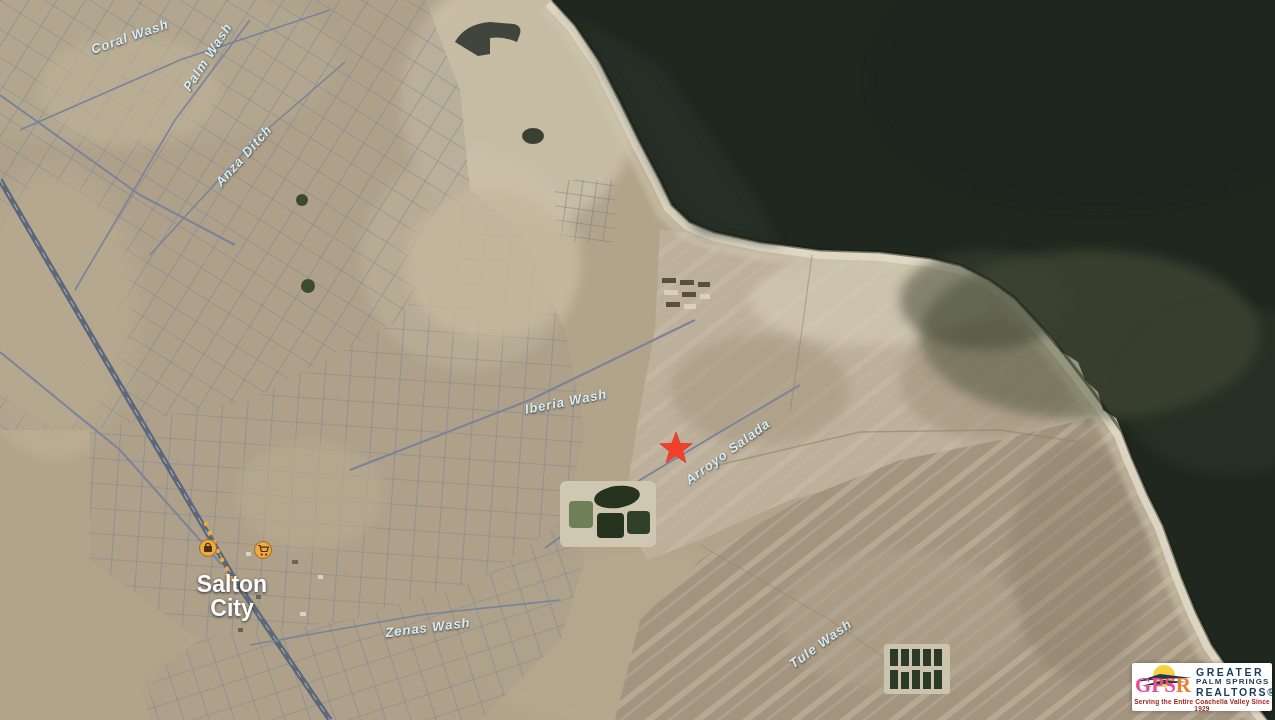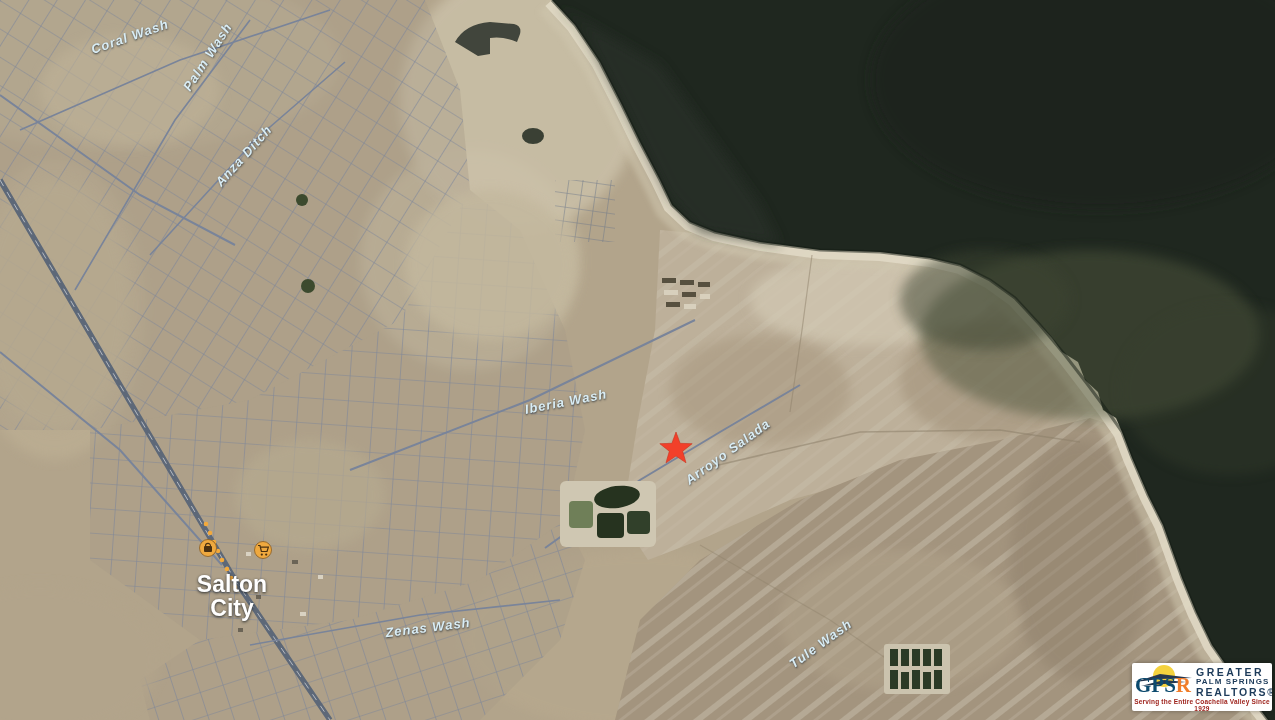--- a/index.html
+++ b/index.html
@@ -35,21 +35,21 @@
   }
   .logo-top{display:flex;align-items:center;padding:2px 3px 0 2px;}
   .logo-emblem{position:relative;width:60px;height:33px;flex:0 0 auto;}
   .logo-emblem svg{position:absolute;inset:0;}
   .logo-acronym{
     position:absolute;left:1px;top:10px;
     font-size:21px;font-weight:bold;line-height:1;
     font-family:"Liberation Serif", serif;
     letter-spacing:0px;
   }
-  .logo-acronym .blue{color:#0c4a6e;}
+  .logo-acronym .blue{color:#ec4899;}
   .logo-acronym .orange{color:#f07d2a;}
   .logo-name{
     flex:1;color:#1d3b5a;text-align:left;line-height:1.05;
     padding-left:2px;padding-top:2px;
   }
   .logo-name .l1{font-size:10.5px;font-weight:bold;letter-spacing:2.5px;}
   .logo-name .l2{font-size:8px;font-weight:bold;letter-spacing:1.1px;}
   .logo-name .l3{font-size:10.5px;font-weight:bold;letter-spacing:1.8px;}
   .logo-tagline{
     width:100%;text-align:center;

